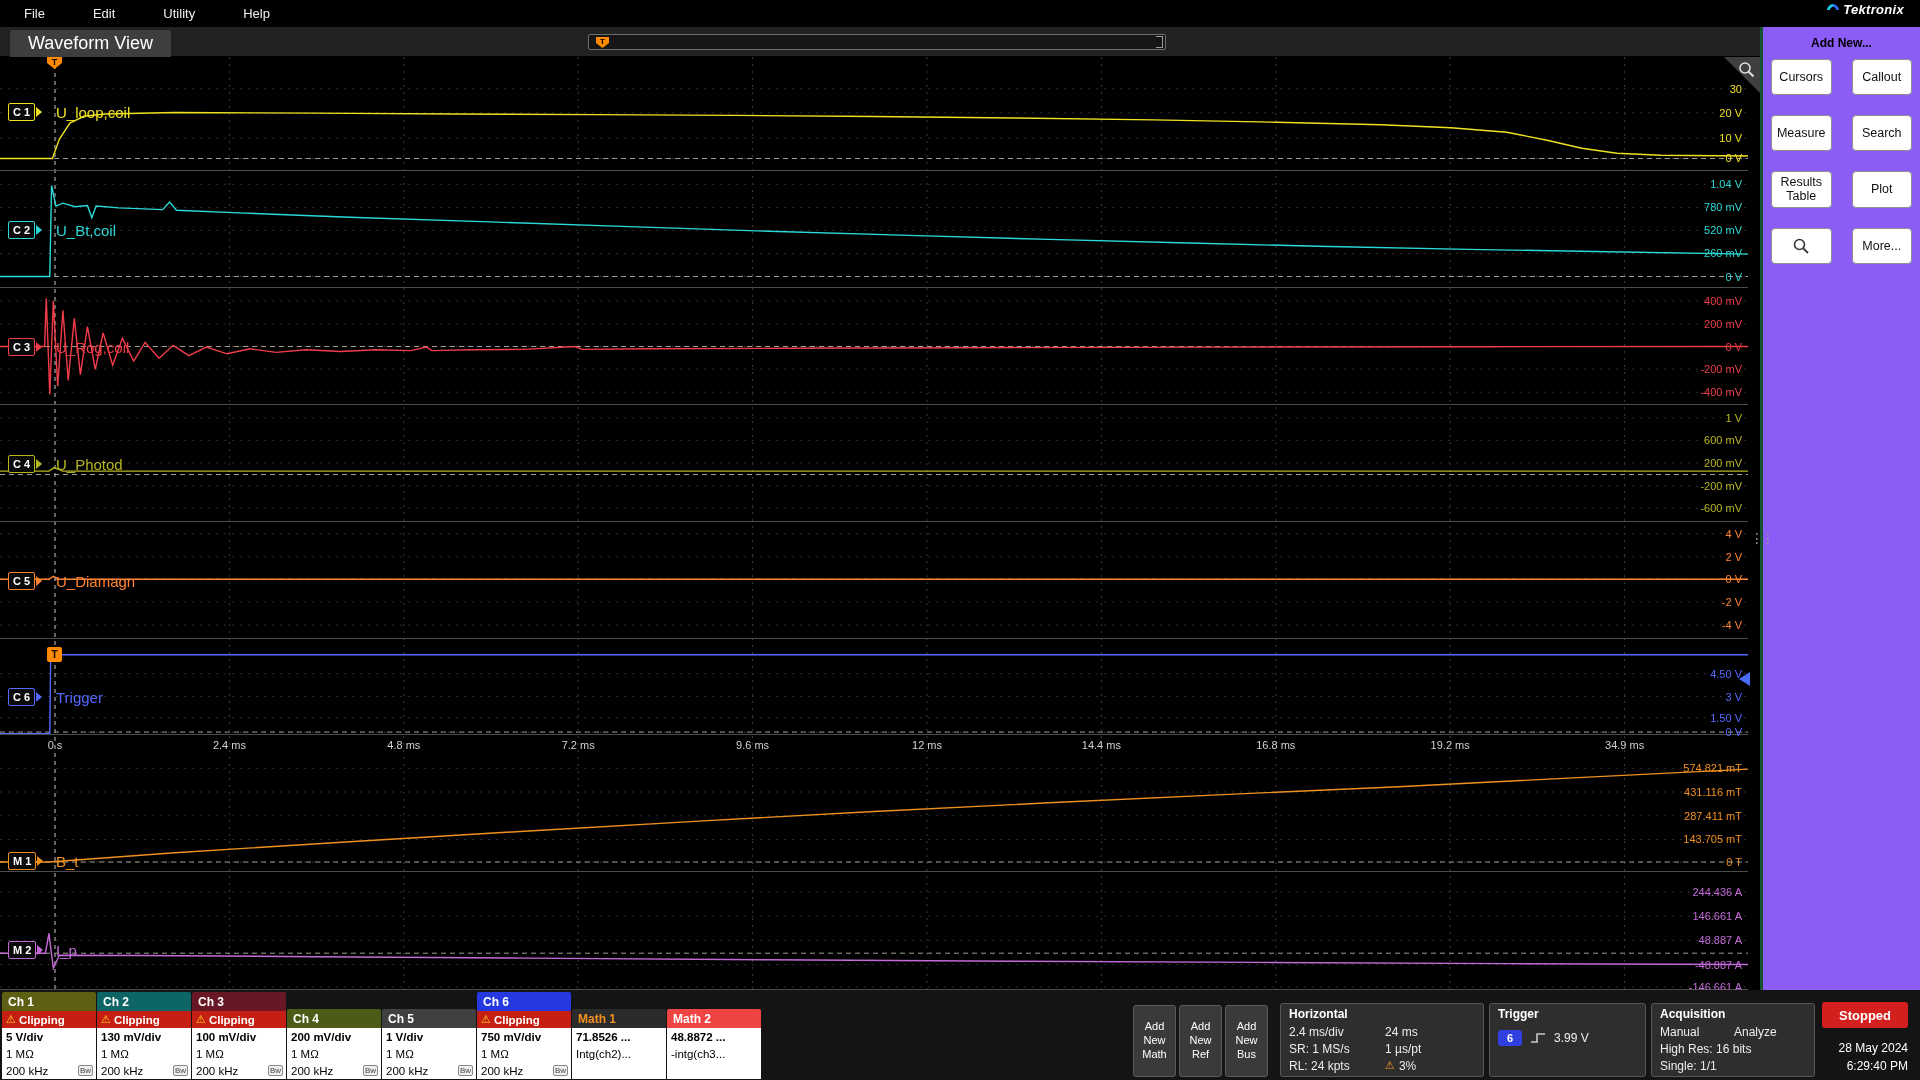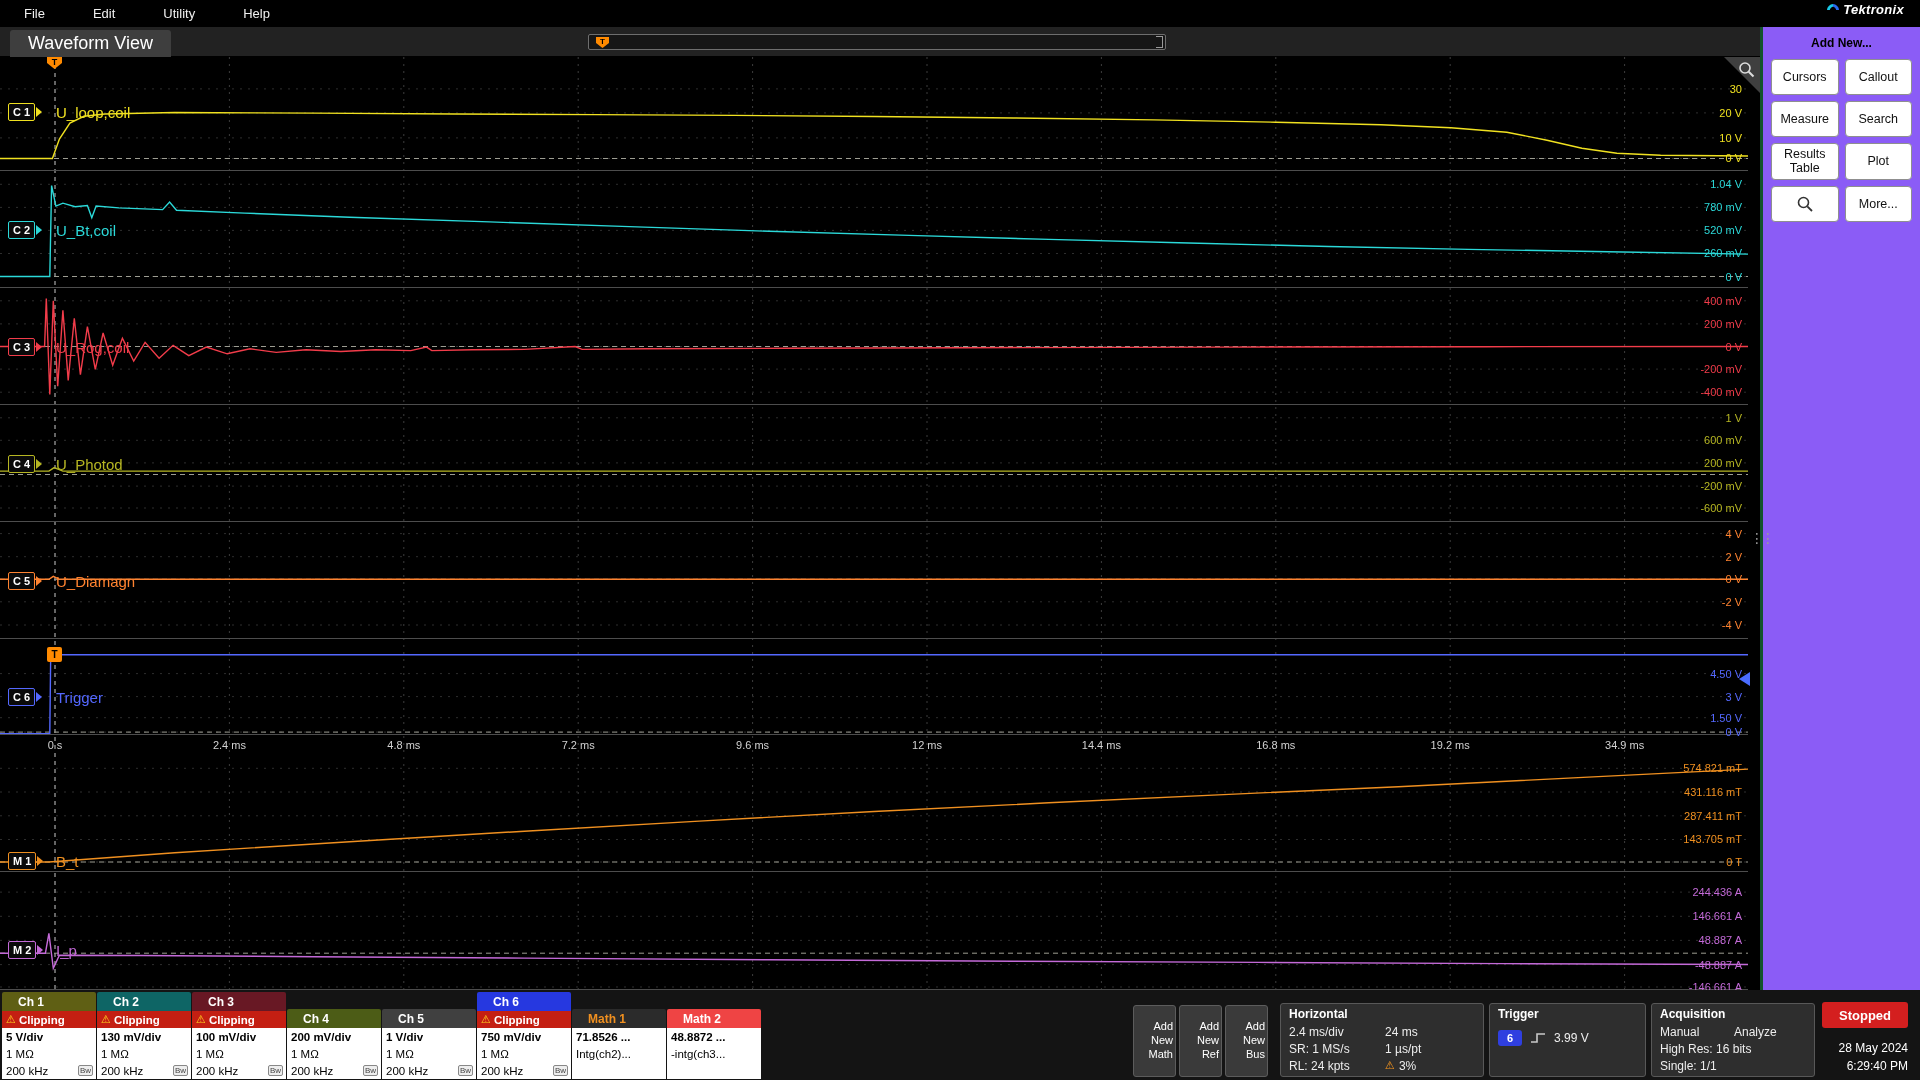--- a/index.html
+++ b/index.html
@@ -35,38 +35,38 @@
 .tlabel{position:absolute;top:682px;font-size:11px;color:#d2d2d2;transform:translateX(-50%);z-index:2}
 .tpos{position:absolute;left:47px;top:0;width:15px;height:12px;background:#ff8a00;clip-path:polygon(0 0,100% 0,100% 50%,50% 100%,0 50%);color:#000;font-size:9px;font-weight:bold;text-align:center;line-height:10px;z-index:4}
 .tlev{position:absolute;left:47px;width:15px;height:15px;background:#ff8a00;color:#000;font-size:10px;font-weight:bold;text-align:center;line-height:15px;border-radius:2px;z-index:4}
 .tarrow{position:absolute;right:10px;width:0;height:0;border-top:7px solid transparent;border-bottom:7px solid transparent;border-right:11px solid #4a6cff;z-index:4}
 .gcorner{position:absolute;right:0;top:0;width:0;height:0;border-left:36px solid transparent;border-top:36px solid #4a4a4a;opacity:.85;z-index:2}
 .gzoom{position:absolute;right:4px;top:4px;z-index:3}
 
 
 .sidebar{width:160px;height:100%;background:#8b5cf6;border-left:3px solid #14532d;padding:9px 8px;color:#111}
 .sidebar-title{font-size:12px;font-weight:bold;text-align:center;color:#000;margin-bottom:9px}
-.btn-grid{display:grid;grid-template-columns:1fr 1fr;gap:6px}
+.btn-grid{display:grid;grid-template-columns:1fr 1fr;gap:20px}
 .sbtn{background:#fff;border:1px solid #8f8f8f;border-radius:4px;min-height:36px;font-size:12.5px;color:#111;display:flex;align-items:center;justify-content:center;text-align:center;padding:3px;line-height:1.15}
 .split{position:absolute;left:1750px;top:530px;color:#9a9a9a;font-size:14px;letter-spacing:-3px;z-index:9}
 
 
 .bottombar{position:absolute;top:990px;left:0;width:1920px;height:90px;background:#141414;z-index:7}
 .badge-strip{position:absolute;left:2px;bottom:1px;display:flex;align-items:flex-end}
 .badge{width:94px;margin-right:1px}
-.badge-header{height:19px;font-size:12px;font-weight:bold;display:flex;align-items:center;padding:0 16px;color:#fff;border-radius:2px 2px 0 0;white-space:nowrap}
+.badge-header{height:19px;font-size:12px;font-weight:bold;display:flex;align-items:center;padding:0 6px;color:#fff;border-radius:2px 2px 0 0;white-space:nowrap}
 .badge-body{background:#fff}
 .brow{height:17px;display:flex;align-items:center;font-size:11.5px;color:#000;padding:0 4px;position:relative;white-space:nowrap;overflow:hidden}
 .brow.bold{font-weight:bold}
 .brow.clip{background:#c41f12;color:#fff;font-weight:bold}
 .warn-glyph{color:#ffd21e;margin-right:3px;font-size:11px}
 .warn-glyph.o{color:#ff9a1e;margin-right:2px}
 .bw-glyph{position:absolute;right:3px;top:3px;font-size:8px;color:#444;border:1px solid #888;border-radius:2px;padding:0 1px;line-height:9px;background:#eee}
 .addbtns{position:absolute;left:1133px;bottom:3px;display:flex;gap:3px}
-.addbtn{width:43px;height:72px;background:#3a3a3a;border:1px solid #5c5c5c;border-radius:3px;color:#fff;font-size:11px;text-align:right;display:flex;align-items:center;justify-content:center;padding:2px;line-height:1.25}
+.addbtn{width:43px;height:72px;background:#3a3a3a;border:1px solid #5c5c5c;border-radius:3px;color:#fff;font-size:11px;text-align:center;display:flex;align-items:center;justify-content:center;padding:2px;line-height:1.25}
 .panel{position:absolute;bottom:3px;background:#2e2e2e;border:1px solid #585858;border-radius:3px;color:#eee;font-size:12px;padding:3px 8px}
 .hpanel{left:1280px;width:204px;height:74px}
 .tpanel{left:1489px;width:157px;height:74px}
 .apanel{left:1651px;width:164px;height:74px}
 .panel-title{font-weight:bold;font-size:12px;margin-bottom:2px;color:#fff}
 .prow{display:flex;font-size:12px;height:17px;align-items:center}
 .prow .ca{width:96px}
 .prow .cb{display:flex;align-items:center;gap:2px}
 .arow{display:flex;height:17px;align-items:center;font-size:12px}
 .amode{width:74px}

